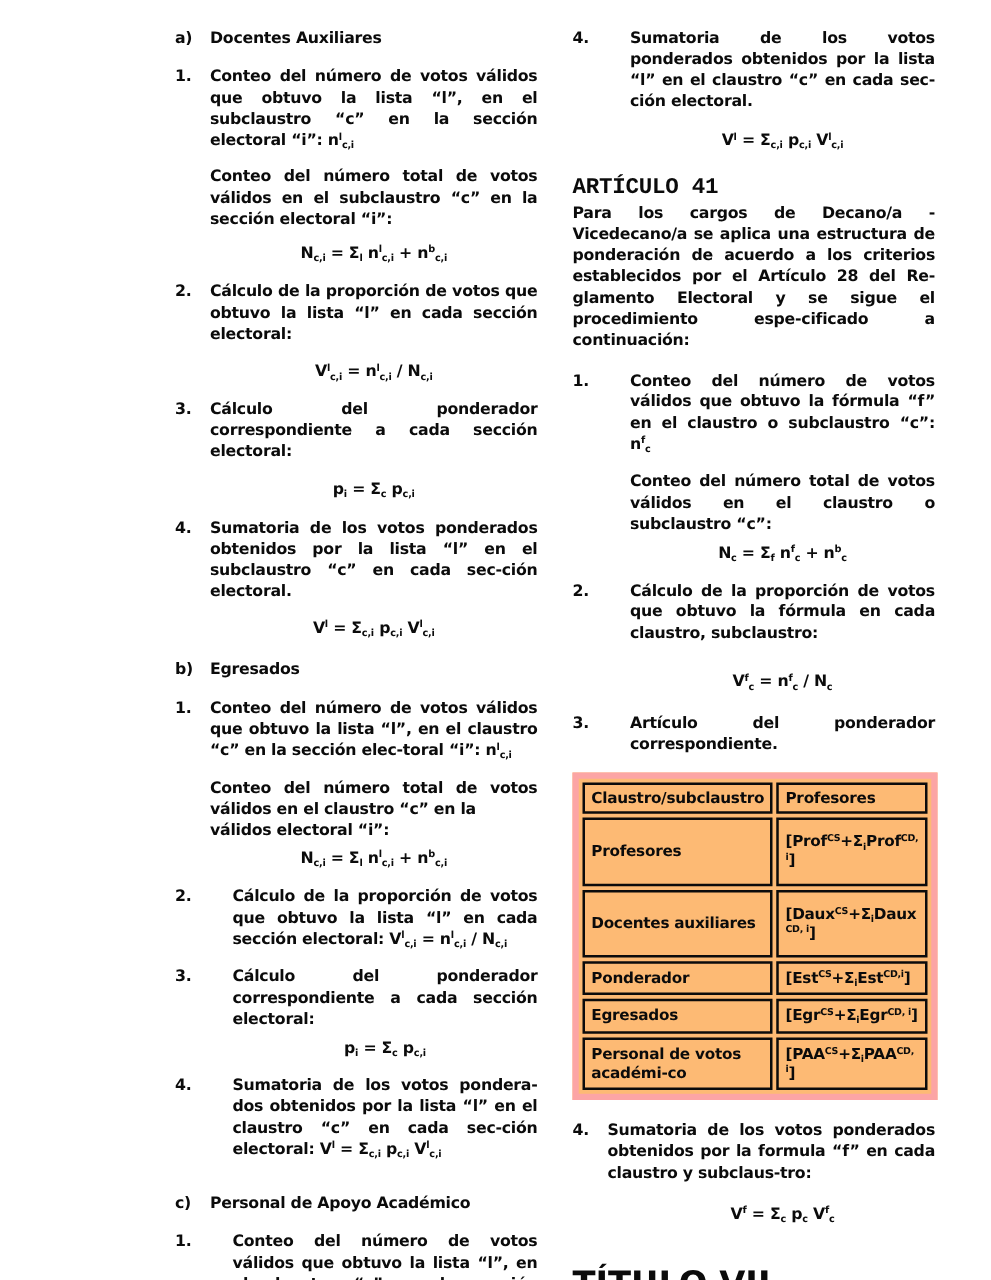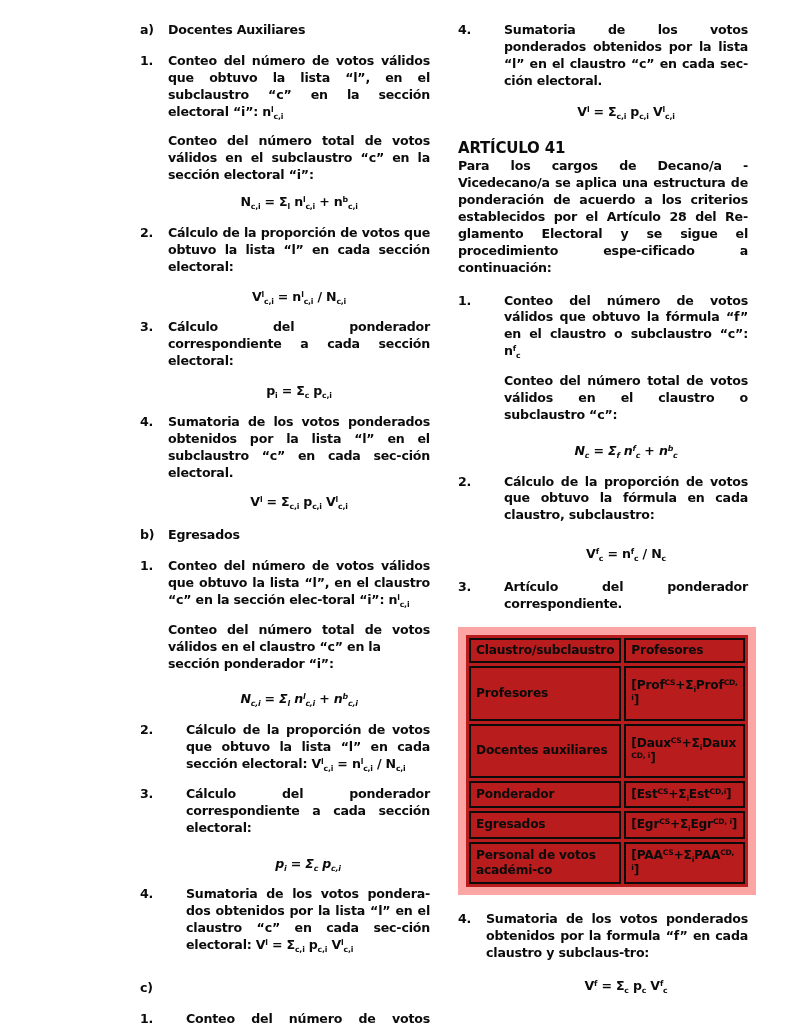--- a/index.html
+++ b/index.html
@@ -26,33 +26,33 @@
   .item .num { flex:0 0 28px; }
   .item.wide .num { flex:0 0 46px; }
   .item .body { flex:1; text-align:justify; }
 
   .sub { margin:13px 0 6px 28px; text-align:justify; }
   .sub.wide { margin-left:46px; }
   .sub.tight { margin-bottom:0; }
 
   .formula { margin:10px 0 14px 28px; text-align:center; }
   .formula.wide { margin-left:46px; }
-  .formula.tight { margin-top:19px;font-style:italic; }
+  .formula.tight { margin-top:6px; }
 
   sup, sub { font-size:0.62em; line-height:0; }
   sub { vertical-align:-0.35em; }
   sup { vertical-align:0.55em; }
 
-  .art-head { margin:18px 0 0 0; font-size:15px; }
+  .art-head { margin:18px 0 0 0; font-size:18px;font-family:Liberation Mono, monospace; }
   .art-body { margin:0 0 14px 0; }
 
   table.pond {
     border-collapse:separate; border-spacing:3px;
-    border:8px solid #fca5a5; margin:14px 0 16px 0;
-    width:288px; background:#b91c1c;
+    border:5px solid #fca5a5; margin:14px 0 16px 0;
+    width:288px; background:#fdba74;
   }
   table.pond td {
     border:2px solid #0b0b0b; padding:4px 5px;
     font-size:12.2px; line-height:1.25; text-align:left;
     letter-spacing:-0.2px;
   }
   td.c0 { width:172px; }
   tr.rh td { padding:3px 5px; }
   tr.tall td { padding:10px 5px; }
 
@@ -96,41 +96,42 @@
   <div class="sec-head">
     <span class="lbl">b)</span>
     <span>Egresados</span>
   </div>
 
   <div class="item">
     <span class="num">1.</span>
     <span class="body">Conteo del número de votos válidos que obtuvo la lista “l”, en el claustro “c” en la sección elec-toral “i”: n<sup>l</sup><sub>c,i</sub></span>
   </div>
   <div class="sub tight">Conteo del número total de votos válidos en el claustro “c” en la</div>
-  <div class="sub tight" style="margin-top:0">sección ponderador “i”:</div>
+  <div class="sub tight" style="margin-top:0">válidos electoral “i”:</div>
   <div class="formula tight">N<sub>c,i</sub> = Σ<sub>l</sub> n<sup>l</sup><sub>c,i</sub> + n<sup>b</sup><sub>c,i</sub></div>
 
   <div class="item wide">
     <span class="num">2.</span>
     <span class="body">Cálculo de la proporción de votos que obtuvo la lista “l” en cada sección electoral: V<sup>l</sup><sub>c,i</sub> = n<sup>l</sup><sub>c,i</sub> / N<sub>c,i</sub></span>
   </div>
 
   <div class="item wide" style="margin-bottom:4px">
     <span class="num">3.</span>
     <span class="body">Cálculo del ponderador correspondiente a cada sección electoral:</span>
   </div>
   <div class="formula wide tight">p<sub>i</sub> = Σ<sub>c</sub> p<sub>c,i</sub></div>
 
   <div class="item wide">
     <span class="num">4.</span>
     <span class="body">Sumatoria de los votos pondera-dos obtenidos por la lista “l” en el claustro “c” en cada sec-ción electoral:  V<sup>l</sup> = Σ<sub>c,i</sub> p<sub>c,i</sub> V<sup>l</sup><sub>c,i</sub></span>
   </div>
 
   <div class="sec-head" style="margin-top:26px">
     <span class="lbl">c)</span>
+    <span>Personal de Apoyo Académico</span>
   </div>
 
   <div class="item wide">
     <span class="num">1.</span>
     <span class="body">Conteo del número de votos válidos que obtuvo la lista “l”, en el claustro “c” en la sección electoral “i”: n</span>
   </div>
 
 </div>
 
 <div class="col" id="col-right">

